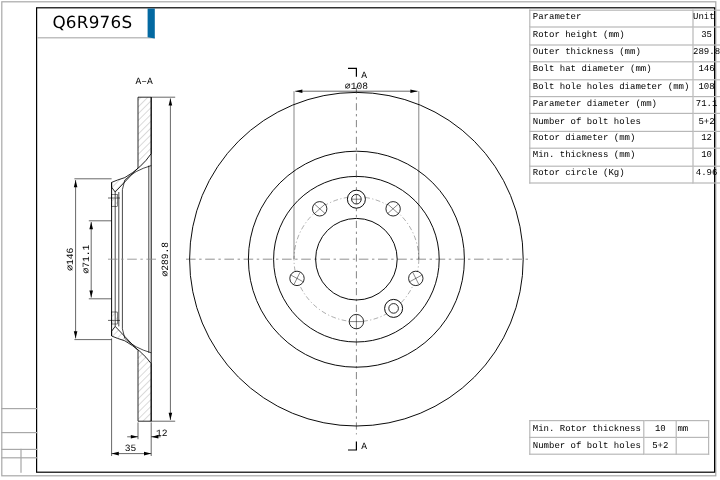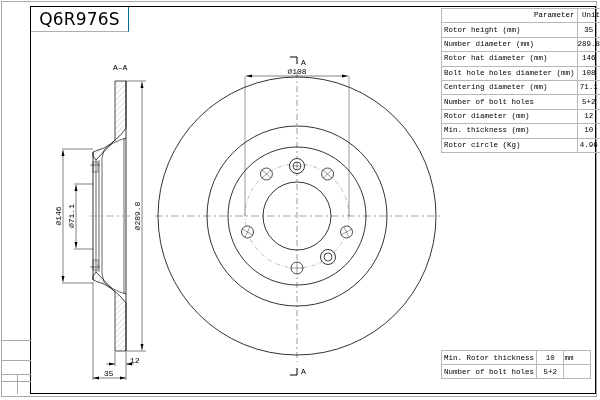--- a/index.html
+++ b/index.html
@@ -1,25 +1,25 @@
 <!DOCTYPE html>
 <html><head>
   <meta charset="utf-8">
   <style>
     html, body { margin: 0; padding: 0; background: #ffffff; }
     body { width: 600px; height: 400px; position: relative; overflow: hidden; font-family: "Liberation Serif", serif; }
     .outer-frame { position: absolute; left: 1px; top: 1px; width: 596px; height: 396px; border: 1px solid #a8a8a8; box-sizing: border-box; }
     .inner-frame { position: absolute; left: 30px; top: 6px; width: 566px; height: 388px; border: 1px solid #000; box-sizing: border-box; border-bottom-width: 1.5px; }
-    .title-box { position: absolute; left: 31px; top: 7px; width: 98px; height: 25px; border-right: 1px solid #0369a1; border-bottom: 1.5px solid #b0b0b0; box-sizing: border-box; display: flex; align-items: center; justify-content: center; font-family: "DejaVu Sans", sans-serif; font-size: 17px; color: #000; letter-spacing: 0.2px; }
+    .title-box { position: absolute; left: 31px; top: 7px; width: 98px; height: 25px; border-right: 6px solid #0369a1; border-bottom: 1.5px solid #b0b0b0; box-sizing: border-box; display: flex; align-items: center; justify-content: center; font-family: "DejaVu Sans", sans-serif; font-size: 14px; color: #000; letter-spacing: 0.2px; }
     .side-strip { position: absolute; left: 1px; width: 30px; border-top: 1px solid #a8a8a8; box-sizing: border-box; }
     svg { position: absolute; left: 0; top: 0; }
     .param-table { position: absolute; left: 441px; top: 8px; width: 150px; border-collapse: collapse; font-family: "Liberation Mono", monospace; font-size: 7.5px; color: #000; }
     .param-table td { border: 1px solid #b8b8b8; height: 13.4px; padding: 0 2px; white-space: nowrap; line-height: 13px; }
     .param-table td.val { text-align: center; width: 22px; padding: 0; }
-    .param-table tr.head td { text-align: right; }
+    .param-table tr.head td { text-align: left; }
     .summary-table { position: absolute; left: 441px; top: 350px; width: 150px; border-collapse: collapse; font-family: "Liberation Mono", monospace; font-size: 7.5px; color: #000; }
     .summary-table td { border: 1px solid #b8b8b8; height: 13px; padding: 0 2px; white-space: nowrap; line-height: 12px; }
     .summary-table td.val { text-align: center; width: 30px; padding: 0; }
     .summary-table td.unit { text-align: left; width: 30px; padding: 0; }
     .dim-text { font-family: "Liberation Mono", monospace; font-size: 8px; fill: #000; }
   </style>
 </head>
 <body>
 
 <div class="outer-frame"></div>
@@ -170,33 +170,33 @@
   <tbody>
       <tr class="head">
     <td>Parameter</td>
     <td class="val">Unit</td>
   </tr>
   <tr>
     <td>Rotor height (mm)</td>
     <td class="val">35</td>
   </tr>
   <tr>
-    <td>Number diameter (mm)</td>
+    <td>Outer thickness (mm)</td>
     <td class="val">289.8</td>
   </tr>
   <tr>
-    <td>Rotor hat diameter (mm)</td>
+    <td>Bolt hat diameter (mm)</td>
     <td class="val">146</td>
   </tr>
   <tr>
     <td>Bolt hole holes diameter (mm)</td>
     <td class="val">108</td>
   </tr>
   <tr>
-    <td>Centering diameter (mm)</td>
+    <td>Parameter diameter (mm)</td>
     <td class="val">71.1</td>
   </tr>
   <tr>
     <td>Number of bolt holes</td>
     <td class="val">5+2</td>
   </tr>
   <tr>
     <td>Rotor diameter (mm)</td>
     <td class="val">12</td>
   </tr>

